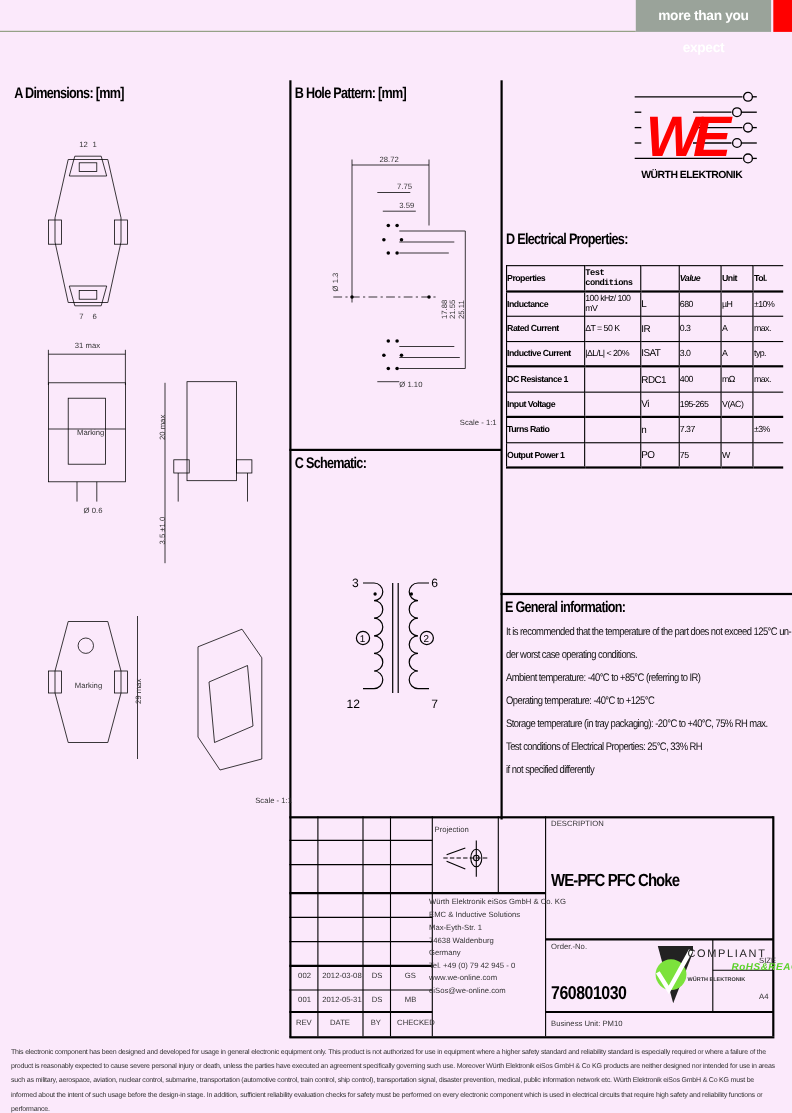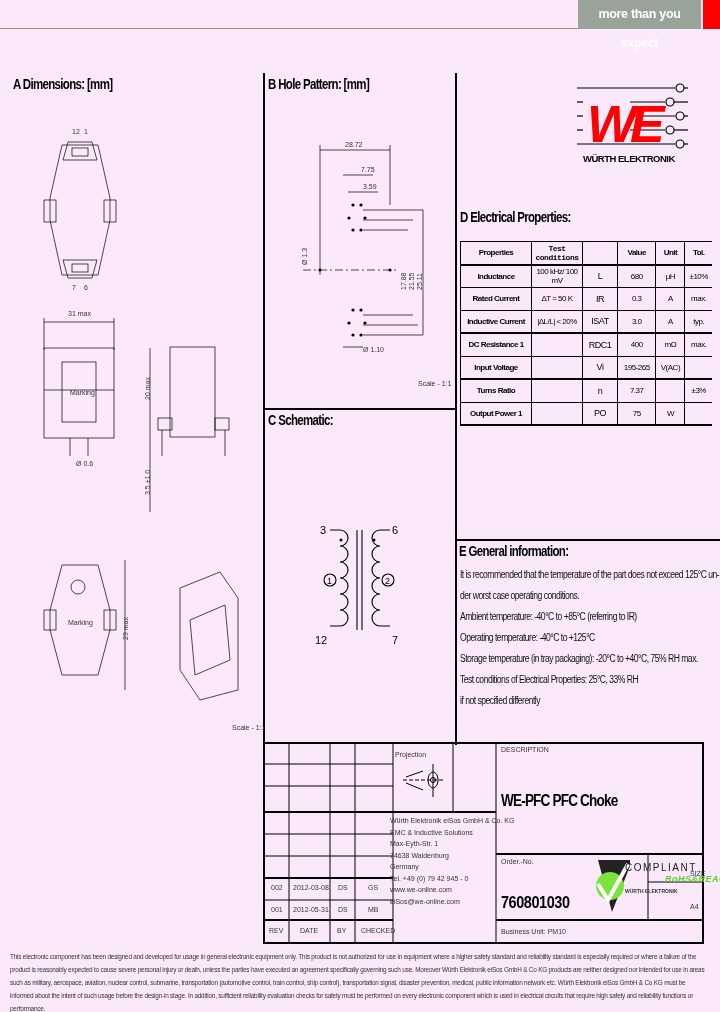--- a/index.html
+++ b/index.html
@@ -6,21 +6,21 @@
   body{width:720px;height:1012px;background:#fbe9fb;position:relative;overflow:hidden;font-family:"Liberation Sans",sans-serif;color:#000;}
   .abs{position:absolute;}
   .topline{left:0;top:28px;width:578px;height:1px;background:#8a9a7a;}
   .tagline{left:578px;top:0;width:123px;height:29px;background:#9aa39a;color:#fff;font-weight:bold;font-size:12.5px;line-height:29px;text-align:center;letter-spacing:-0.3px;}
   .redbox{left:703px;top:0;width:17px;height:29px;background:#f00;}
   .h{font-weight:bold;font-size:14px;letter-spacing:-0.8px;transform:scaleX(0.82);transform-origin:left top;white-space:nowrap;}
   .vline{background:#000;width:1.5px;}
   .hline{background:#000;height:2px;}
   .small{font-size:7px;color:#333;}
   table.ep{border-collapse:collapse;position:absolute;left:460px;top:241px;width:252px;font-size:8px;}
-  table.ep td{border:1px solid #000;height:21.5px;text-align:center;padding:0;letter-spacing:-0.5px;}
+  table.ep td{border:1px solid #000;height:21.5px;text-align:left;padding:0;letter-spacing:-0.5px;}
   table.ep tr.thick td{border-bottom:2px solid #000;}
   table.ep td.prop{font-weight:bold;width:70px;}
   table.ep td.sym{width:34px;font-size:9px;}
   .gen{font-size:10px;line-height:21px;letter-spacing:-0.6px;color:#111;white-space:nowrap;transform:scaleX(0.86);transform-origin:left top;}
   .title-main{font-weight:bold;font-size:16px;letter-spacing:-1px;transform:scaleX(0.85);transform-origin:left top;white-space:nowrap;}
   .pn{font-weight:bold;font-size:17px;letter-spacing:-0.5px;transform:scaleX(0.85);transform-origin:left top;}
   .disc{left:10px;top:950px;width:700px;font-size:6.4px;line-height:13px;color:#333;letter-spacing:-0.2px;}
   svg{position:absolute;overflow:visible;}
 </style>
 </head>
@@ -184,21 +184,21 @@
     <text x="85" y="64" font-size="9">2</text>
   </g>
 </svg>
 
 <table class="ep">
   <tbody>
       <tr class="thick">
     <td class="prop">Properties</td>
     <td style="width:50px;font-weight:bold;font-family:Liberation Mono, monospace;">Test conditions</td>
     <td class="sym"></td>
-    <td style="font-weight:bold;">Value</td>
+    <td style="font-weight:bold;font-style:italic;">Value</td>
     <td style="font-weight:bold;">Unit</td>
     <td style="font-weight:bold;border-right:none;">Tol.</td>
   </tr>
   <tr>
     <td class="prop">Inductance</td>
     <td>100 kHz/ 100 mV</td>
     <td class="sym">L</td>
     <td>680</td>
     <td>µH</td>
     <td style="border-right:none;">±10%</td>

